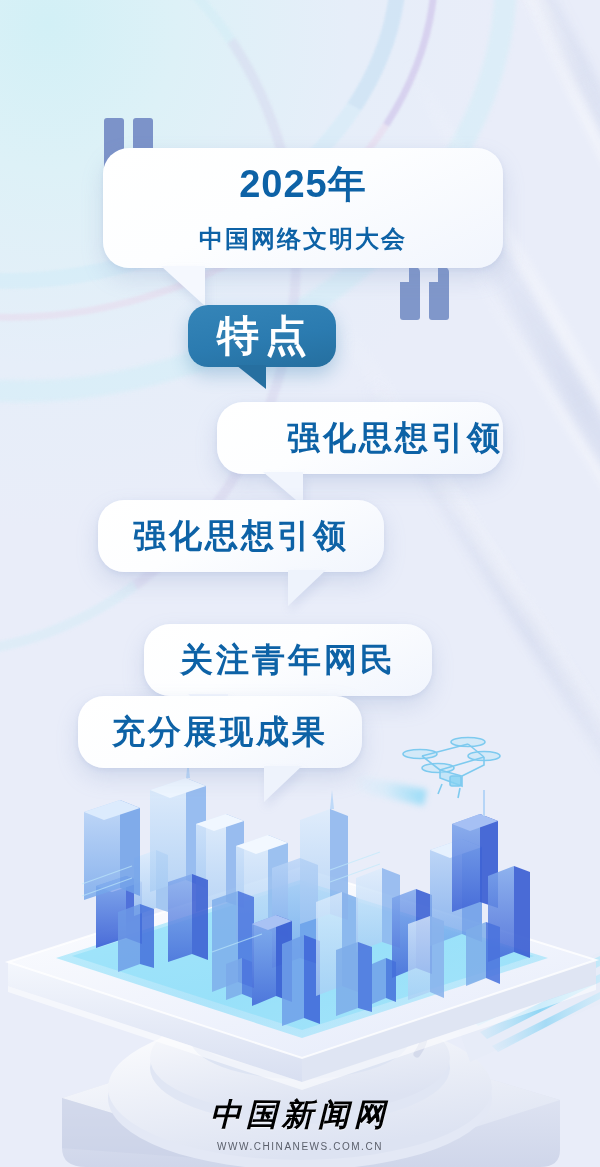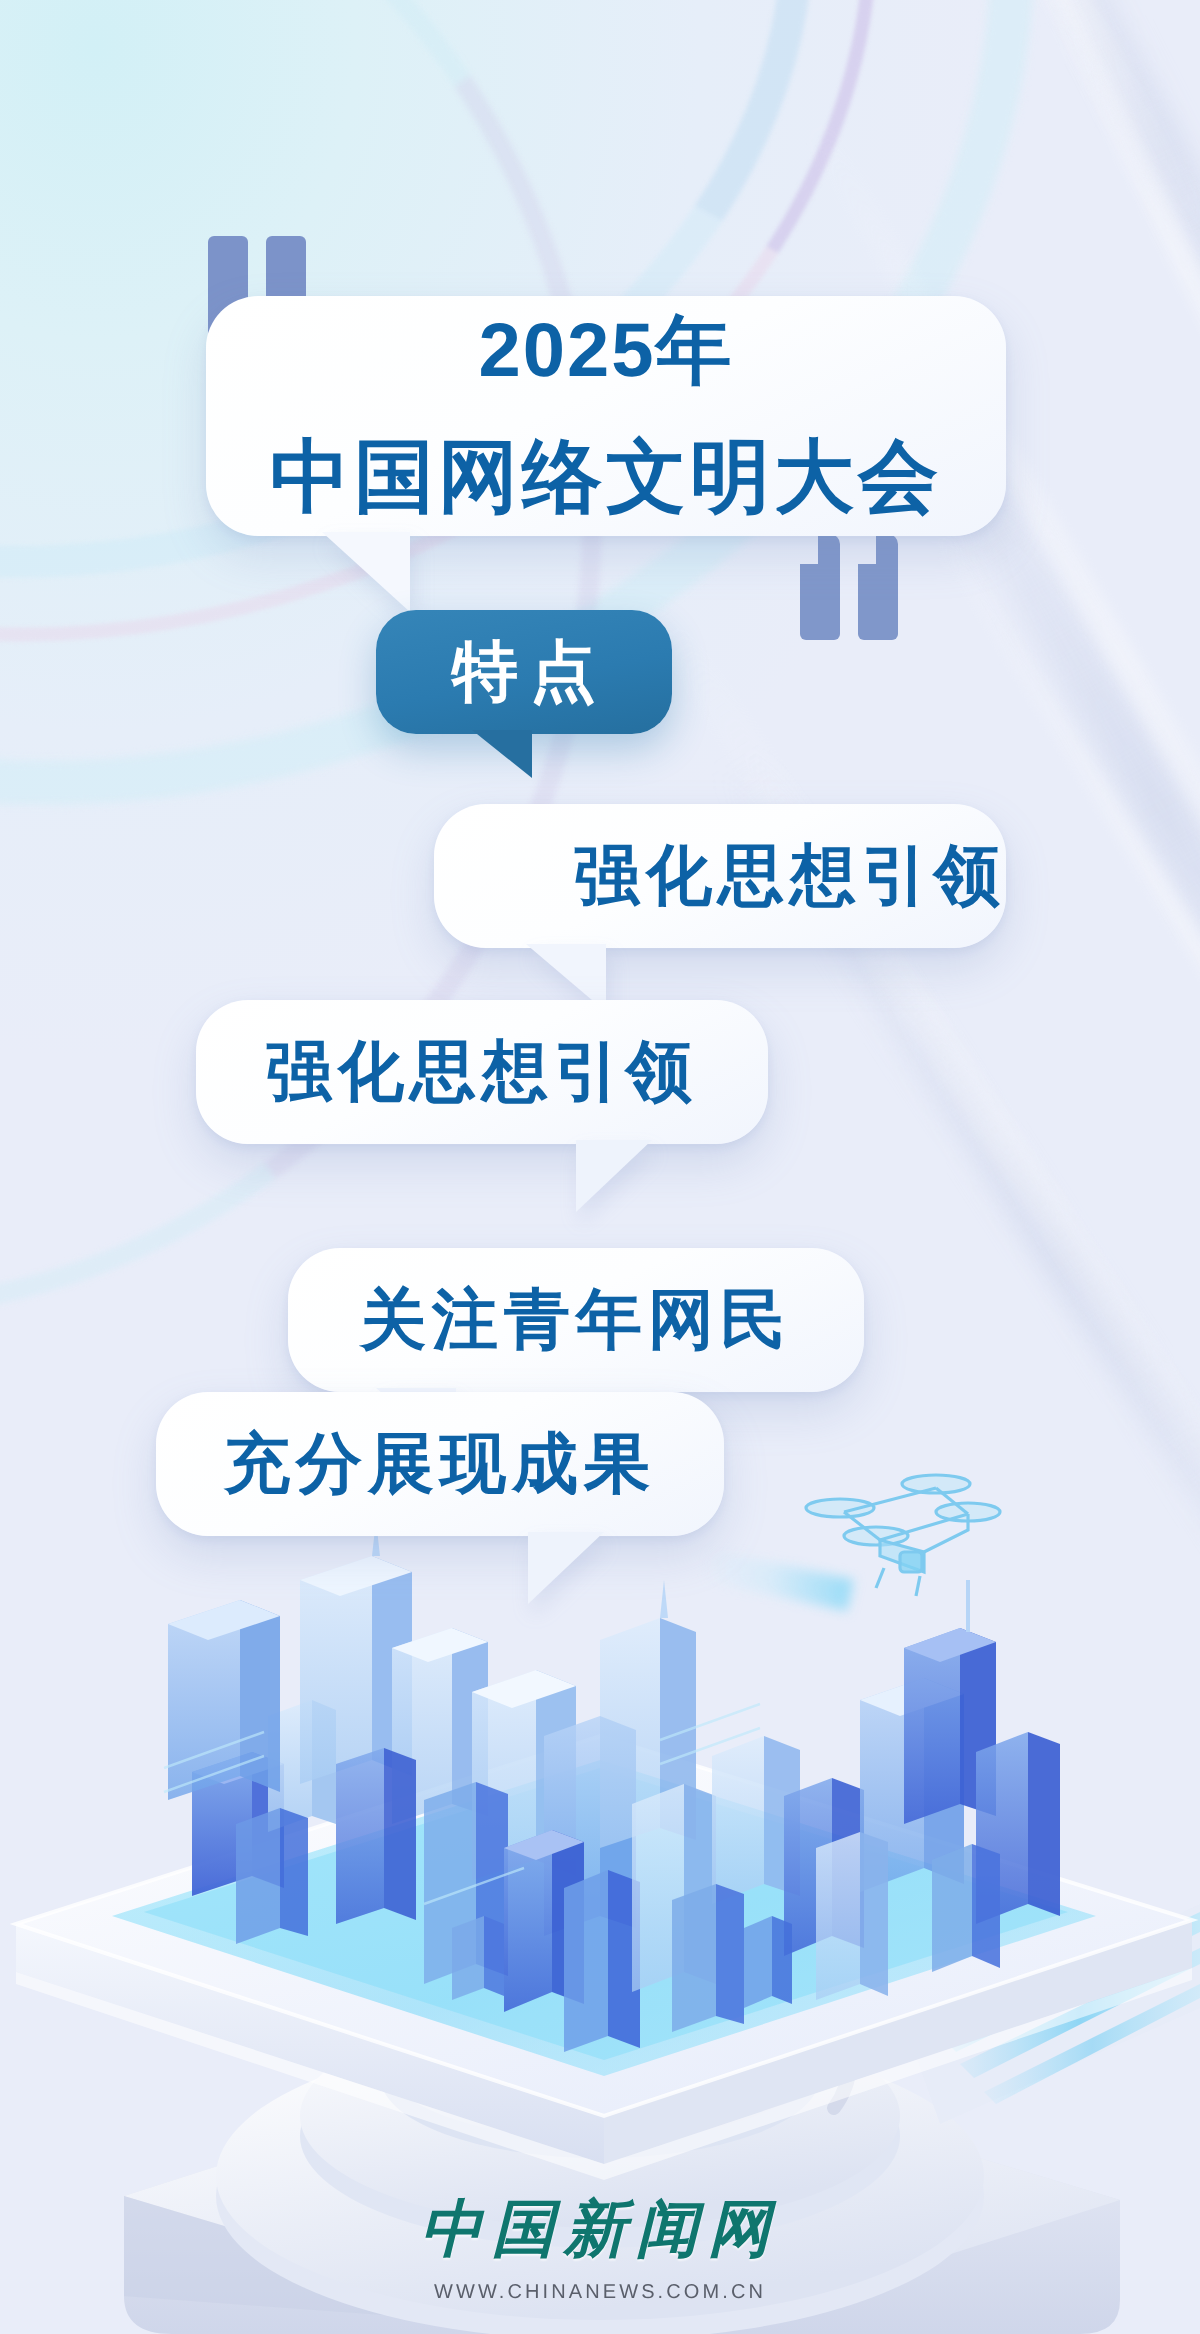--- a/index.html
+++ b/index.html
@@ -140,40 +140,40 @@
     width: 400px; height: 120px;
     flex-direction: column;
     gap: 2px;
     border-radius: 26px;
   }
   #bubble-title .line1 {
     font-size: 38px;
     line-height: 1;
   }
   #bubble-title .line2 {
-    font-size: 40px;
+    font-size: 24px;
     line-height: 1.05;
     letter-spacing: 2px;
     margin-top: 21px;
   }
   #bubble-title .tail {
     left: 58px; bottom: -38px;
     border-width: 40px 0 0 44px;
     border-color: #f5f8fe transparent transparent transparent;
     filter: drop-shadow(2px 6px 5px rgba(124,146,196,.18));
   }
 
   
   #bubble-badge {
     left: 188px; top: 305px;
     width: 148px; height: 62px;
     background: linear-gradient(170deg, #3585b8 0%, #2b7bb0 55%, #256f9f 100%);
     border-radius: 20px;
     color: #ffffff;
-    font-size: 33px;
+    font-size: 42px;
     letter-spacing: 6px;
     text-indent: 6px;
     box-shadow: 0 8px 18px rgba(43, 123, 176, .30);
   }
   #bubble-badge .tail {
     left: 48px; bottom: -22px;
     border-width: 24px 0 0 30px;
     border-color: #266fa0 transparent transparent transparent;
   }
 
@@ -229,21 +229,21 @@
     position: absolute;
     left: 0; right: 0;
     top: 1094px;
     text-align: center;
     z-index: 8;
   }
   #logo .mark {
     font-family: "Liberation Serif", "DejaVu Serif", serif;
     font-size: 31px;
     font-weight: 700;
-    color: #0f766e;
+    color: #000000;
     letter-spacing: 5px;
     font-style: italic;
     text-shadow: 0 1px 1px rgba(255,255,255,.7);
   }
   #logo .url {
     margin-top: 5px;
     font-size: 10px;
     font-weight: 400;
     color: #5a5f6b;
     letter-spacing: 1.55px;

